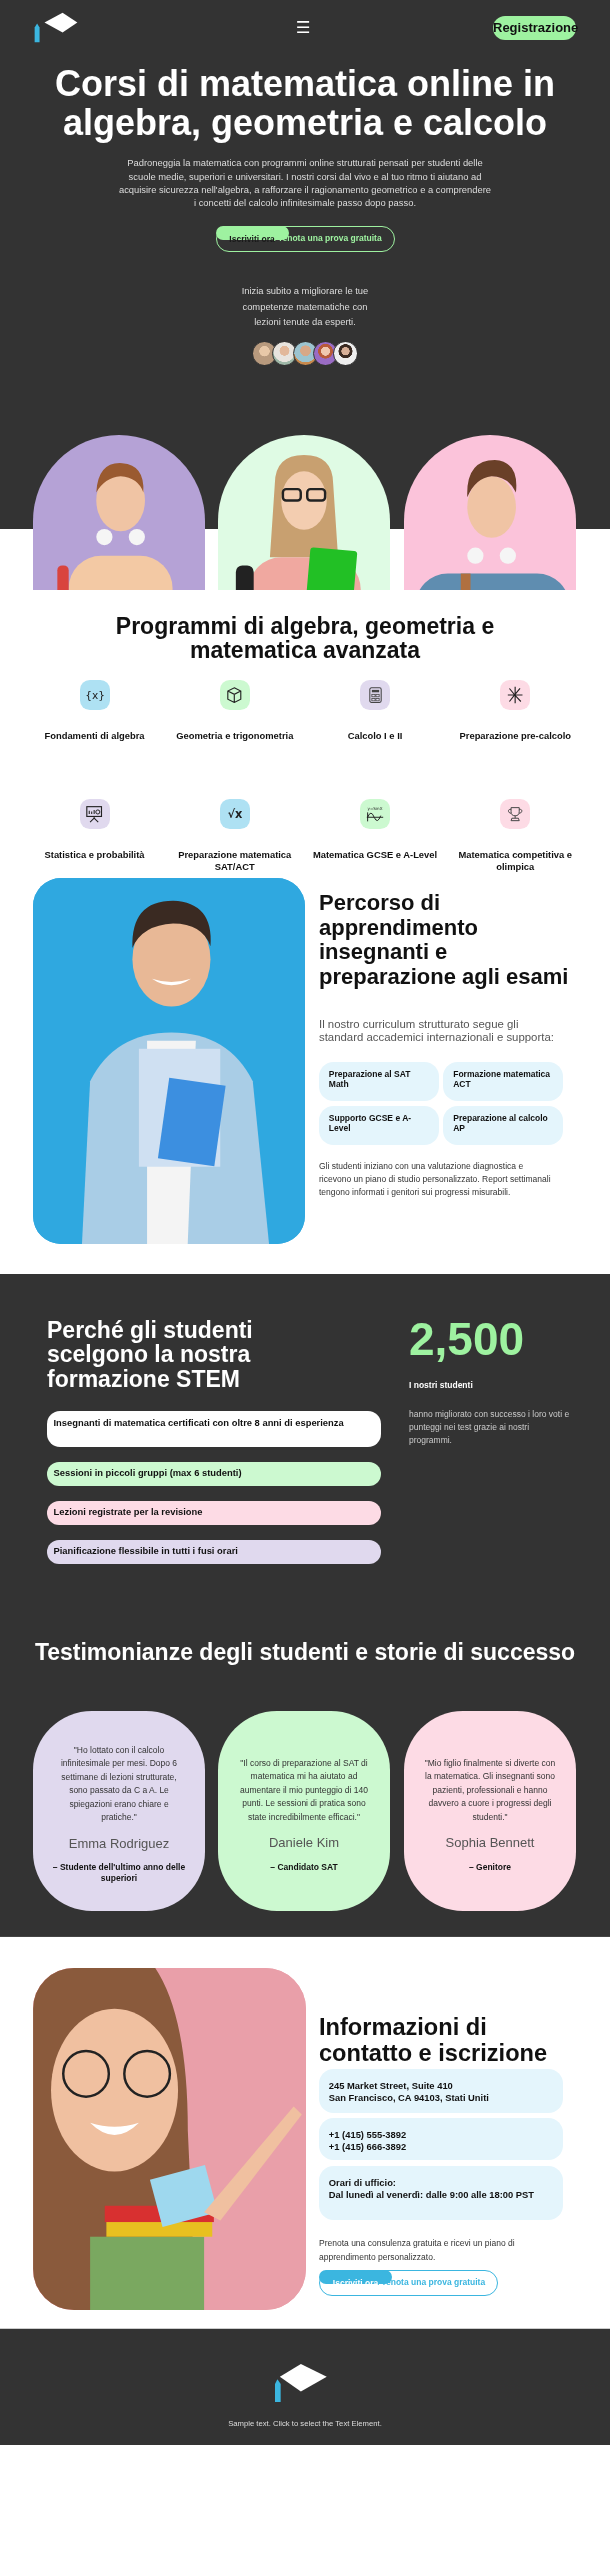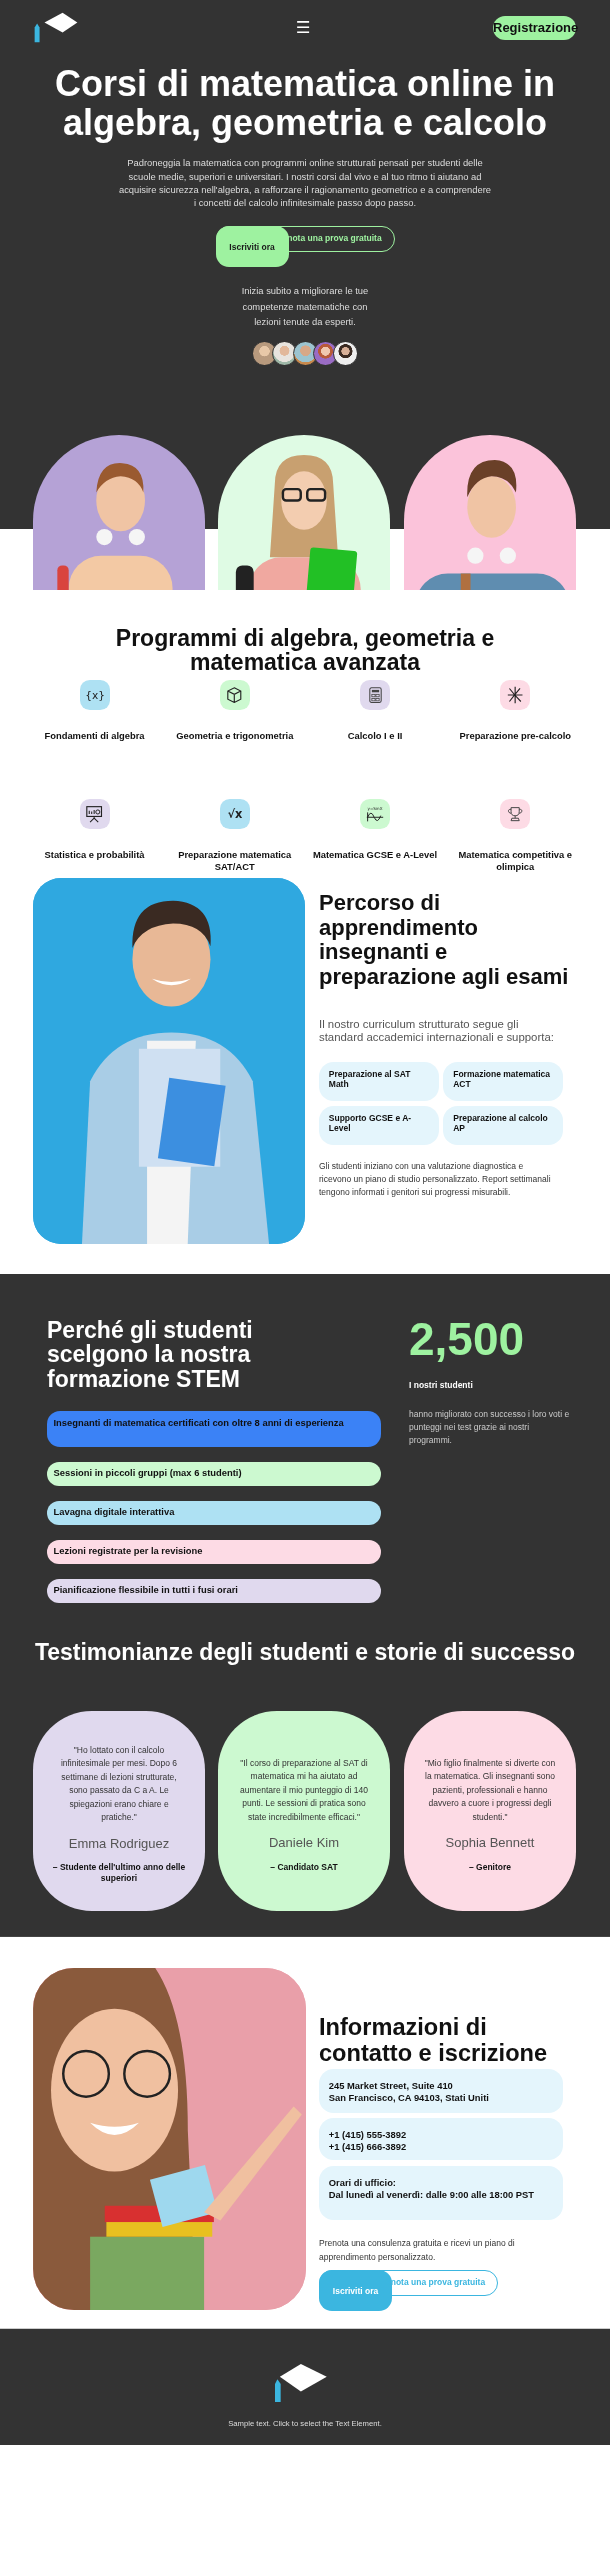--- a/index.html
+++ b/index.html
@@ -13,55 +13,55 @@
   .reg-btn { position: absolute; right: 34px; top: 15.5px; width: 83px; height: 24.4px; border-radius: 12.2px; background: #9ef2a0; color: #111; font-family: "Liberation Sans", sans-serif; font-size: 13px; font-weight: bold; border: none; text-align: center; line-height: 24.4px; }
 
   
   .hero { padding-top: 6.5px; text-align: center; height: 533px; position: relative; overflow: hidden; }
   .hero-dark { position: absolute; left: 0; top: 0; width: 100%; height: 472px; background: #333; }
   .hero-content { position: relative; }
   .hero h1 { font-family: "Liberation Sans", sans-serif; font-weight: bold; font-size: 36px; line-height: 39px; color: #fff; margin: 0 auto; width: 570px; }
   .hero .lead { font-family: "Liberation Sans", sans-serif; font-size: 9.4px; line-height: 13.4px; color: #ddd; width: 374px; margin: 14.6px auto 0; }
   .btn-group { position: relative; width: 179px; height: 26px; margin: 16.3px auto 0; }
   .btn-secondary { position: absolute; left: 0; top: 0; width: 179px; height: 26px; border-radius: 13px; border: 1.2px solid #9ef2a0; background: transparent; color: #9ef2a0; font-family: "Liberation Sans", sans-serif; font-weight: bold; font-size: 8.5px; padding-left: 57px; text-align: left; line-height: 23.6px; }
-  .btn-primary { position: absolute; left: 0; top: 0; width: 73px; height: 41px; border-radius: 13px; background: #9ef2a0; color: #1a1a1a; font-family: "Liberation Sans", sans-serif; font-weight: bold; font-size: 8.5px; border: none; line-height: 26px; text-align: center; }
+  .btn-primary { position: absolute; left: 0; top: 0; width: 73px; height: 14px; border-radius: 13px; background: #9ef2a0; color: #1a1a1a; font-family: "Liberation Sans", sans-serif; font-weight: bold; font-size: 8.5px; border: none; line-height: 26px; text-align: center; }
   .hero .sub { font-family: "Liberation Sans", sans-serif; font-size: 9.4px; line-height: 15.5px; color: #ddd; width: 146px; margin: 31px auto 0; }
   .avatars { display: flex; justify-content: center; margin-top: 11.4px; height: 26px; }
   .av { width: 25px; height: 25px; border-radius: 50%; border: 1.6px solid #333; margin-left: -4.9px; }
   .av:first-child { margin-left: 0; }
 
   .students { position: absolute; left: 0; top: 378px; width: 610px; height: 277px; }
   .pill { position: absolute; top: 0; width: 172px; height: 273px; border-radius: 86px; overflow: hidden; }
   .pill.p1 { left: 33px; background: #b5a2d6; }
   .pill.p2 { left: 218px; background: #dffbe4; }
   .pill.p3 { left: 404px; background: #fbc3da; }
 
   
-  .programs { padding-top: 16px; height: 277px; position: relative; }
+  .programs { padding-top: 4px; height: 277px; position: relative; }
   .programs h2 { text-align: center; font-family: "Liberation Sans", sans-serif; font-weight: bold; font-size: 23px; line-height: 24.4px; color: #111; width: 456px; margin: 0 auto; padding-top: 19.5px; }
   .grid { position: absolute; left: 24.4px; top: 90px; width: 561px; display: grid; grid-template-columns: repeat(4, 1fr); row-gap: 9.8px; }
   .prog { text-align: center; height: 109px; }
   .prog .ic { width: 30px; height: 30px; border-radius: 9.8px; margin: 0 auto; display: flex; align-items: center; justify-content: center; }
   .prog .lbl { font-family: "Liberation Sans", sans-serif; font-weight: bold; font-size: 9.4px; line-height: 11.4px; color: #111; margin-top: 20.3px; padding: 0 4.9px; }
 
   
   .curr { height: 407px; position: relative; }
   .curr .photo { position: absolute; left: 33px; top: 11.4px; width: 272px; height: 366px; border-radius: 28px; background: #2fa8e0; overflow: hidden; }
   .curr h2 { position: absolute; left: 319px; top: 24.4px; width: 260px; font-family: "Liberation Sans", sans-serif; font-weight: bold; font-size: 22px; line-height: 24.4px; color: #111; }
   .curr .intro { position: absolute; left: 319px; top: 151px; width: 244px; font-family: "Liberation Sans", sans-serif; font-size: 11.4px; line-height: 12.6px; color: #555; }
   .chips { position: absolute; left: 319px; top: 195px; width: 244px; display: grid; grid-template-columns: 1fr 1fr; gap: 4.9px; }
   .chip { background: #e4f5fc; border-radius: 14.6px; height: 39px; padding: 8.1px 9.8px; font-family: "Liberation Sans", sans-serif; font-weight: bold; font-size: 8.5px; line-height: 9.8px; color: #111; }
   .curr .note { position: absolute; left: 319px; top: 293px; width: 236px; font-family: "Liberation Sans", sans-serif; font-size: 8.5px; line-height: 13px; color: #333; }
 
   
   .why { height: 346px; position: relative; }
   .why h2 { position: absolute; left: 47px; top: 44px; width: 244px; font-family: "Liberation Sans", sans-serif; font-weight: bold; font-size: 23px; line-height: 24.4px; color: #fff; }
   .reasons { position: absolute; left: 47px; top: 137px; width: 334px; }
   .reason { border-radius: 13px; font-family: "Liberation Sans", sans-serif; font-weight: bold; font-size: 9.4px; line-height: 11.4px; color: #111; padding: 5.7px 6.5px; margin-bottom: 14.6px; min-height: 24.4px; }
-  .reason.r0 { background: #3b82f6; min-height: 36px; }
+  .reason.r0 { background: #ffffff; min-height: 36px; }
   .reason.r1 { background: #ccf9d0; }
   .reason.r2 { background: #aee1f3; }
   .reason.r3 { background: #fddbe5; }
   .reason.r4 { background: #e0d9ee; }
   .stat-num { position: absolute; left: 409px; top: 41px; font-family: "Liberation Sans", sans-serif; font-weight: bold; font-size: 46px; line-height: 49px; color: #9ef2a0; }
   .stat-lbl { position: absolute; left: 409px; top: 106px; font-family: "Liberation Sans", sans-serif; font-weight: bold; font-size: 8.5px; color: #fff; }
   .stat-desc { position: absolute; left: 409px; top: 134px; width: 163px; font-family: "Liberation Sans", sans-serif; font-size: 8.5px; line-height: 13px; color: #ccc; }
 
   
   .testi { height: 317px; position: relative; border-bottom: 1.6px solid #444; }
@@ -264,21 +264,20 @@
     <div class="chip">Preparazione al calcolo AP</div>
   </div>
   <p class="note">Gli studenti iniziano con una valutazione diagnostica e ricevono un piano di studio personalizzato. Report settimanali tengono informati i genitori sui progressi misurabili.</p>
 </section>
 
 <section class="why dark">
   <h2>Perché gli studenti scelgono la nostra formazione STEM</h2>
   <div class="reasons">
     <div class="reason r0">Insegnanti di matematica certificati con oltre 8 anni di esperienza</div>
     <div class="reason r1">Sessioni in piccoli gruppi (max 6 studenti)</div>
-    <div class="reason r2">Lavagna digitale interattiva</div>
     <div class="reason r3">Lezioni registrate per la revisione</div>
     <div class="reason r4">Pianificazione flessibile in tutti i fusi orari</div>
   </div>
   <div class="stat-num">2,500</div>
   <div class="stat-lbl">I nostri studenti</div>
   <p class="stat-desc">hanno migliorato con successo i loro voti e punteggi nei test grazie ai nostri programmi.</p>
 </section>
 
 <section class="testi dark">
   <h2>Testimonianze degli studenti e storie di successo</h2>

